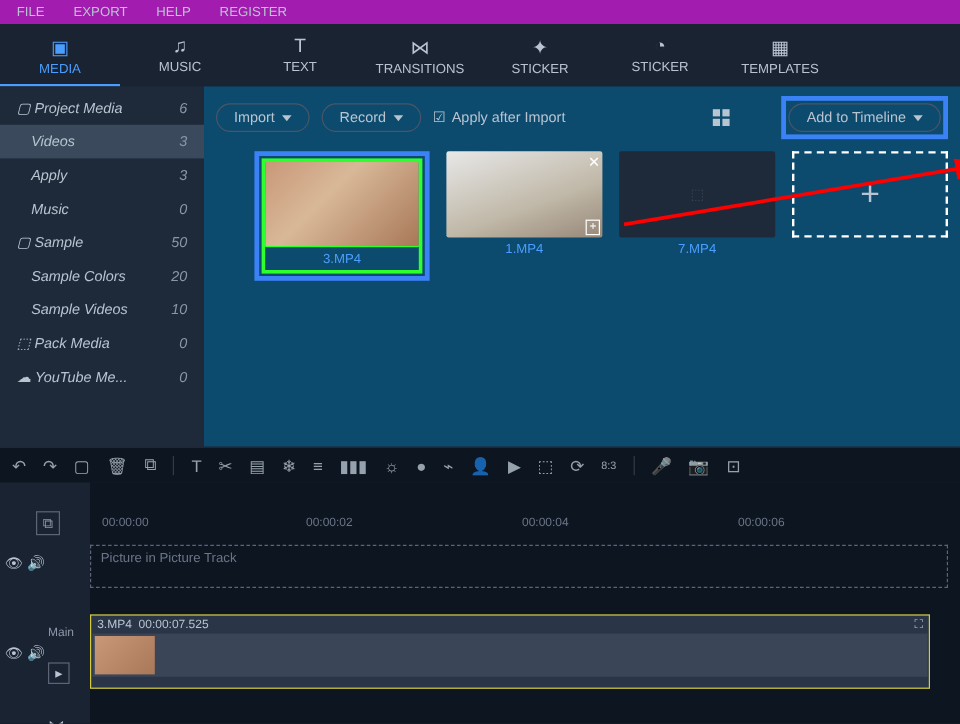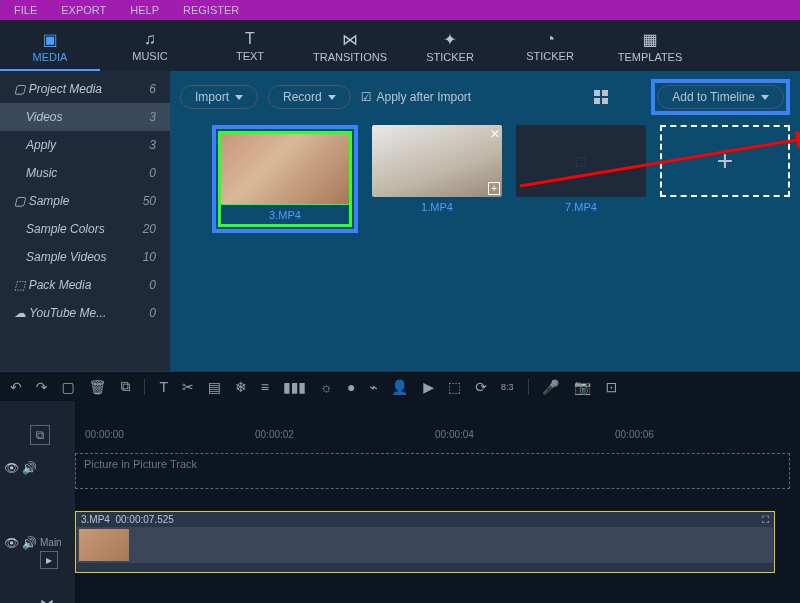--- a/index.html
+++ b/index.html
@@ -206,21 +206,21 @@
   <span class="sep"></span>
   <span>🎤</span>
   <span>📷</span>
   <span>⊡</span>
 </div>
 
 <div class="timeline">
   <div class="tl-left">
     <div class="layer-icon">⧉</div>
     <div class="track-ctrl" style="top:60px">👁 🔊</div>
-    <div class="track-lbl" style="top:136px;left:40px">Main</div>
+    <div class="track-lbl" style="top:120px;left:40px">Main</div>
     <div class="track-ctrl" style="top:135px">👁 🔊</div>
     <div style="position:absolute;left:40px;top:150px;border:1px solid #5a6678;width:18px;height:18px;display:flex;align-items:center;justify-content:center">▸</div>
     <div style="position:absolute;left:40px;top:195px;font-size:14px">⋈</div>
   </div>
 
   <div class="tl-ruler">
     <span style="left:10px">00:00:00</span>
     <span style="left:180px">00:00:02</span>
     <span style="left:360px">00:00:04</span>
     <span style="left:540px">00:00:06</span>

